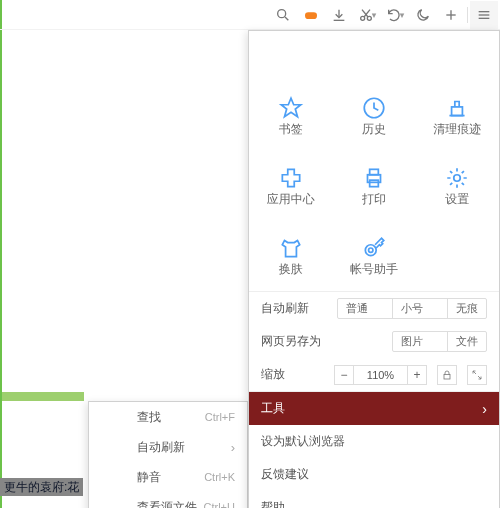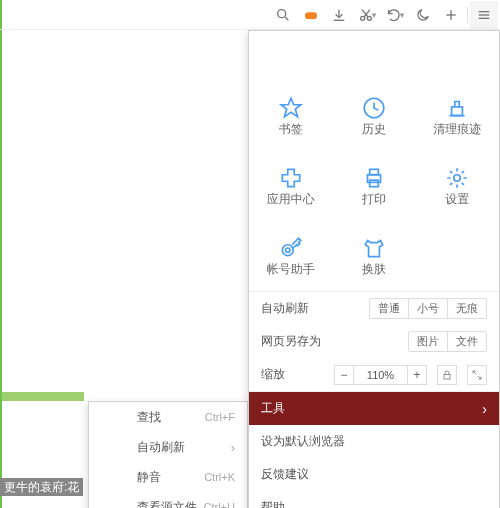--- a/index.html
+++ b/index.html
@@ -1,37 +1,37 @@
 <!DOCTYPE html>
 <html><head>
 <meta charset="utf-8">
 <style>
   * { box-sizing: border-box; margin: 0; padding: 0; font-family: "Microsoft YaHei", Arial, sans-serif; }
   body { width: 500px; height: 508px; background: #fff; position: relative; overflow: hidden; }
   .left-edge { position: absolute; left: 0; top: 0; width: 2px; height: 100%; background: #6cc24a; }
   .content-bg { position: absolute; left: 2px; top: 0; right: 0; bottom: 0; background: #fff; }
   .green-bar { position: absolute; left: 2px; top: 392px; width: 82px; height: 9px; background: #9dcf6e; }
-  .bottom-tag { position: absolute; left: 0; bottom: 12px; height: 18px; background: #868686; color: #ffffff; font-size: 12px; padding: 1px 4px; line-height: 16px; }
+  .bottom-tag { position: absolute; left: 0; bottom: 12px; height: 18px; background: #868686; color: #0f172a; font-size: 12px; padding: 1px 4px; line-height: 16px; }
   .toolbar { position: absolute; top: 0; right: 0; left: 0; height: 30px; display: flex; justify-content: flex-end; align-items: center; gap: 0; padding-right: 2px; border-bottom: 1px solid #f2f2f2;}
   .tb-btn { width: 28px; height: 28px; display: flex; align-items: center; justify-content: center; cursor: pointer; color: #777; }
   .tb-btn svg { width: 16px; height: 16px; }
   .tb-sep { width: 1px; height: 16px; background: #e0e0e0; margin: 0 2px; }
   .tb-btn.orange { color: #f58220; }
   .tb-btn.active { background: #f5f5f5; }
 
   .menu-panel { position: absolute; top: 30px; right: 0; width: 252px; background: #fff; border: 1px solid #d0d0d0; box-shadow: -2px 2px 8px rgba(0,0,0,.12); font-size: 12px; color: #555; z-index: 10; }
   .grid { display: grid; grid-template-columns: repeat(3, 1fr); }
   .grid-cell { height: 70px; display: flex; flex-direction: column; align-items: center; justify-content: center; gap: 0; cursor: pointer; }
   .grid-cell svg { width: 26px; height: 26px; stroke: #4d9ff5; fill: none; stroke-width: 1.6; }
   .grid-label { font-size: 12px; color: #666; }
   .sep-line { height: 1px; background: #eee; margin: 0; }
 
   .row { height: 33px; display: flex; align-items: center; padding: 0 12px; gap: 6px; }
   .row-label { flex: 1; color: #555; }
-  .pill-group { display: flex; gap: 0; border: 1px solid #ddd; border-radius: 2px; overflow: hidden; }
+  .pill-group { display: flex; gap: 16px; border: 1px solid #ddd; border-radius: 2px; overflow: hidden; }
   .pill { padding: 2px 8px; font-size: 11px; color: #666; cursor: pointer; border-left: 1px solid #ddd; }
   .pill:first-child { border-left: none; }
   .zoom-ctl { display: flex; align-items: center; border: 1px solid #ddd; height: 20px; }
   .zoom-btn { width: 18px; text-align: center; cursor: pointer; color: #666; font-size: 12px; }
   .zoom-val { width: 55px; text-align: center; font-size: 11px; color: #555; border-left:1px solid #ddd; border-right:1px solid #ddd; line-height:18px;}
   .sq-btn { width: 20px; height: 20px; border: 1px solid #ddd; display:flex; align-items:center; justify-content:center; cursor:pointer; margin-left:4px;}
   .sq-btn svg { width:12px; height:12px; stroke:#777; fill:none; stroke-width:1.6;}
 
   .row.highlight { background: #7f1d1d; color: #fff; }
   .row.highlight .row-label { color: #fff; }
@@ -148,31 +148,31 @@
       </div>
     <div class="grid-cell">
         <svg viewBox="0 0 24 24">
           <circle cx="12" cy="12" r="3"></circle>
           <path d="M12 3v3M12 18v3M3 12h3M18 12h3M5.6 5.6l2 2M16.4 16.4l2 2M5.6 18.4l2-2M16.4 7.6l2-2"></path>
         </svg>
         <span class="grid-label">设置</span>
       </div>
     <div class="grid-cell">
         <svg viewBox="0 0 24 24">
+          <path d="M6 5l3 2h6l3-2 2 4-3 2v9H7v-9l-3-2z"></path>
+        </svg>
+        <span class="grid-label">换肤</span>
+      </div>
+    <div class="grid-cell">
+        <svg viewBox="0 0 24 24">
           <circle cx="9" cy="14" r="5"></circle>
           <circle cx="9" cy="14" r="2"></circle>
           <path d="M13 9 l6-6 2 2 -2 2 1 1 -2 2 -1-1 -3 3"></path>
         </svg>
         <span class="grid-label">帐号助手</span>
-      </div>
-    <div class="grid-cell">
-        <svg viewBox="0 0 24 24">
-          <path d="M6 5l3 2h6l3-2 2 4-3 2v9H7v-9l-3-2z"></path>
-        </svg>
-        <span class="grid-label">换肤</span>
       </div>
   </div>
   <div class="sep-line"></div>
 
   <div class="row">
     <span class="row-label">自动刷新</span>
     <div class="pill-group">
       <span class="pill">普通</span>
       <span class="pill">小号</span>
       <span class="pill">无痕</span>

